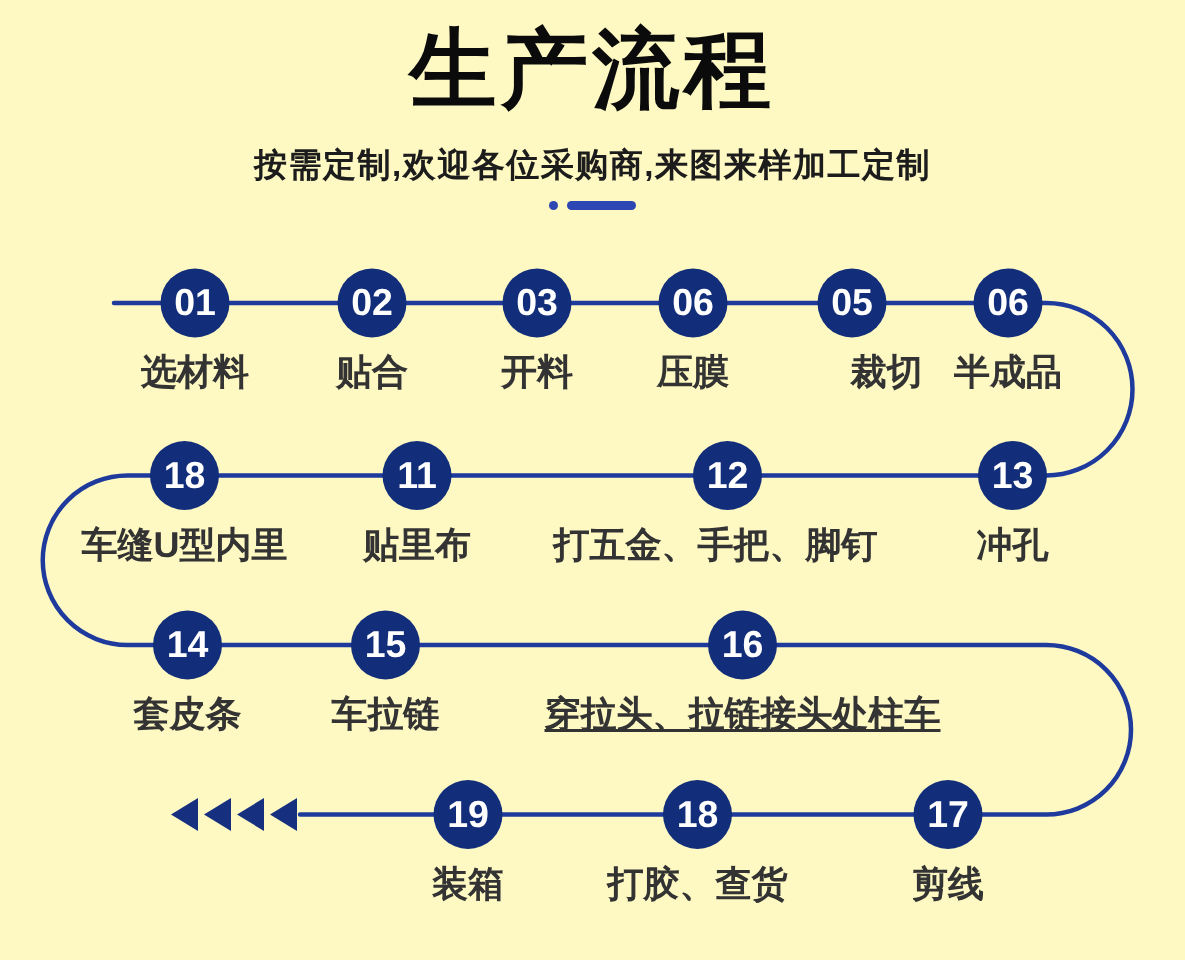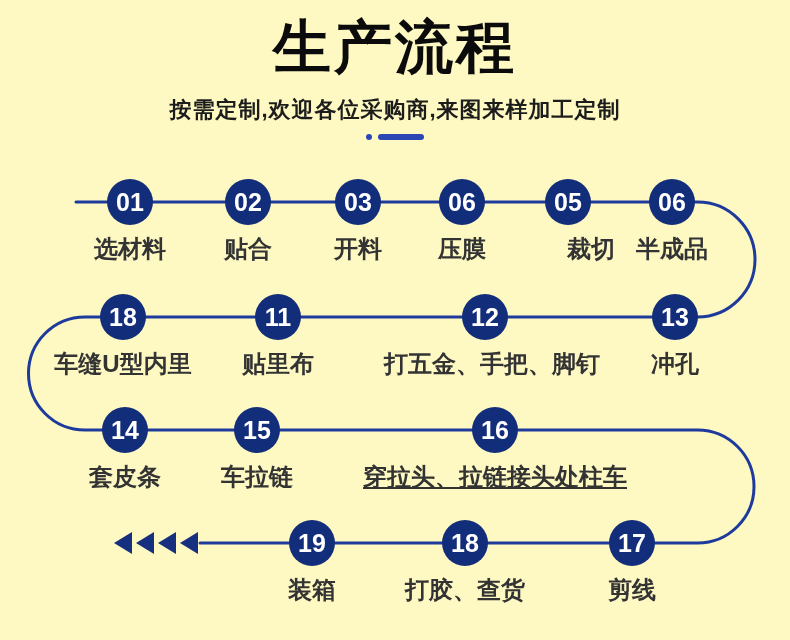--- a/index.html
+++ b/index.html
@@ -126,21 +126,21 @@
       <div class="step-label" style="left: 462px; top: 236px;">压膜</div>
       <div class="step-circle" style="left: 568px; top: 202px;">05</div>
       <div class="step-label" style="left: 591px; top: 236px;">裁切</div>
       <div class="step-circle" style="left: 672px; top: 202px;">06</div>
       <div class="step-label" style="left: 672px; top: 236px;">半成品</div>
       <div class="step-circle" style="left: 123px; top: 317px;">18</div>
       <div class="step-label" style="left: 123px; top: 351px;">车缝U型内里</div>
       <div class="step-circle" style="left: 278px; top: 317px;">11</div>
       <div class="step-label" style="left: 278px; top: 351px;">贴里布</div>
       <div class="step-circle" style="left: 485px; top: 317px;">12</div>
-      <div class="step-label" style="left: 492px; top: 351px; text-align: right;">打五金、手把、脚钉</div>
+      <div class="step-label" style="left: 477px; top: 351px; text-align: right;">打五金、手把、脚钉</div>
       <div class="step-circle" style="left: 675px; top: 317px;">13</div>
       <div class="step-label" style="left: 675px; top: 351px;">冲孔</div>
       <div class="step-circle" style="left: 125px; top: 430px;">14</div>
       <div class="step-label" style="left: 125px; top: 464px;">套皮条</div>
       <div class="step-circle" style="left: 257px; top: 430px; text-align: center;">15</div>
       <div class="step-label" style="left: 257px; top: 464px;">车拉链</div>
       <div class="step-circle" style="left: 495px; top: 430px;">16</div>
       <div class="step-label" style="left: 495px; top: 464px; text-decoration: underline;">穿拉头、拉链接头处柱车</div>
       <div class="step-circle" style="left: 632px; top: 543px;">17</div>
       <div class="step-label" style="left: 632px; top: 577px;">剪线</div>

